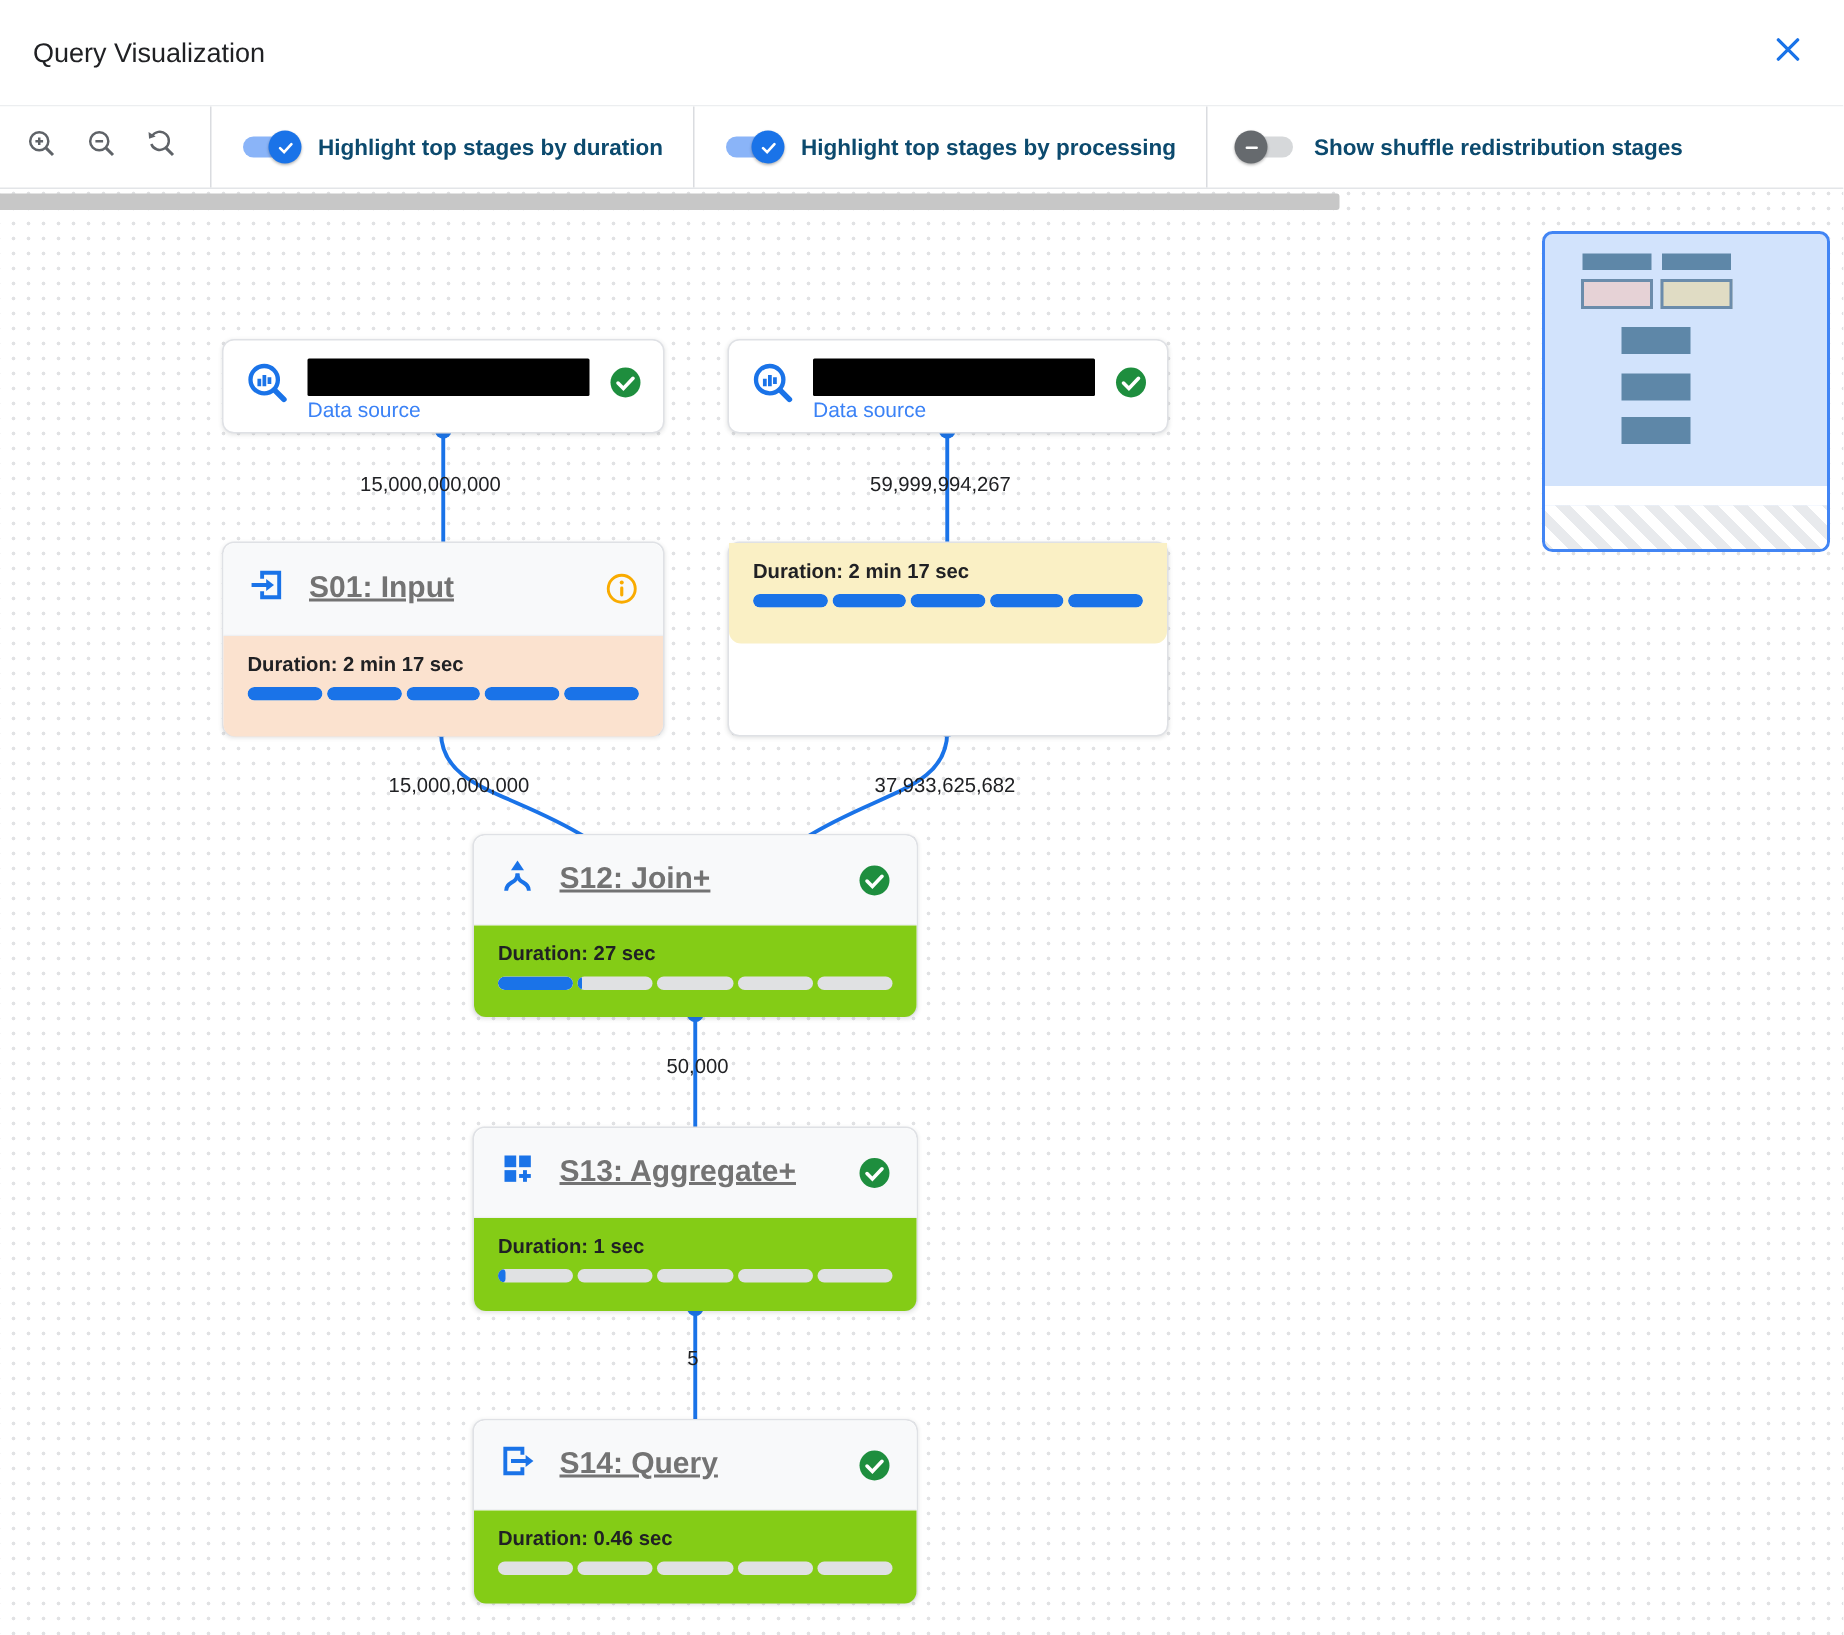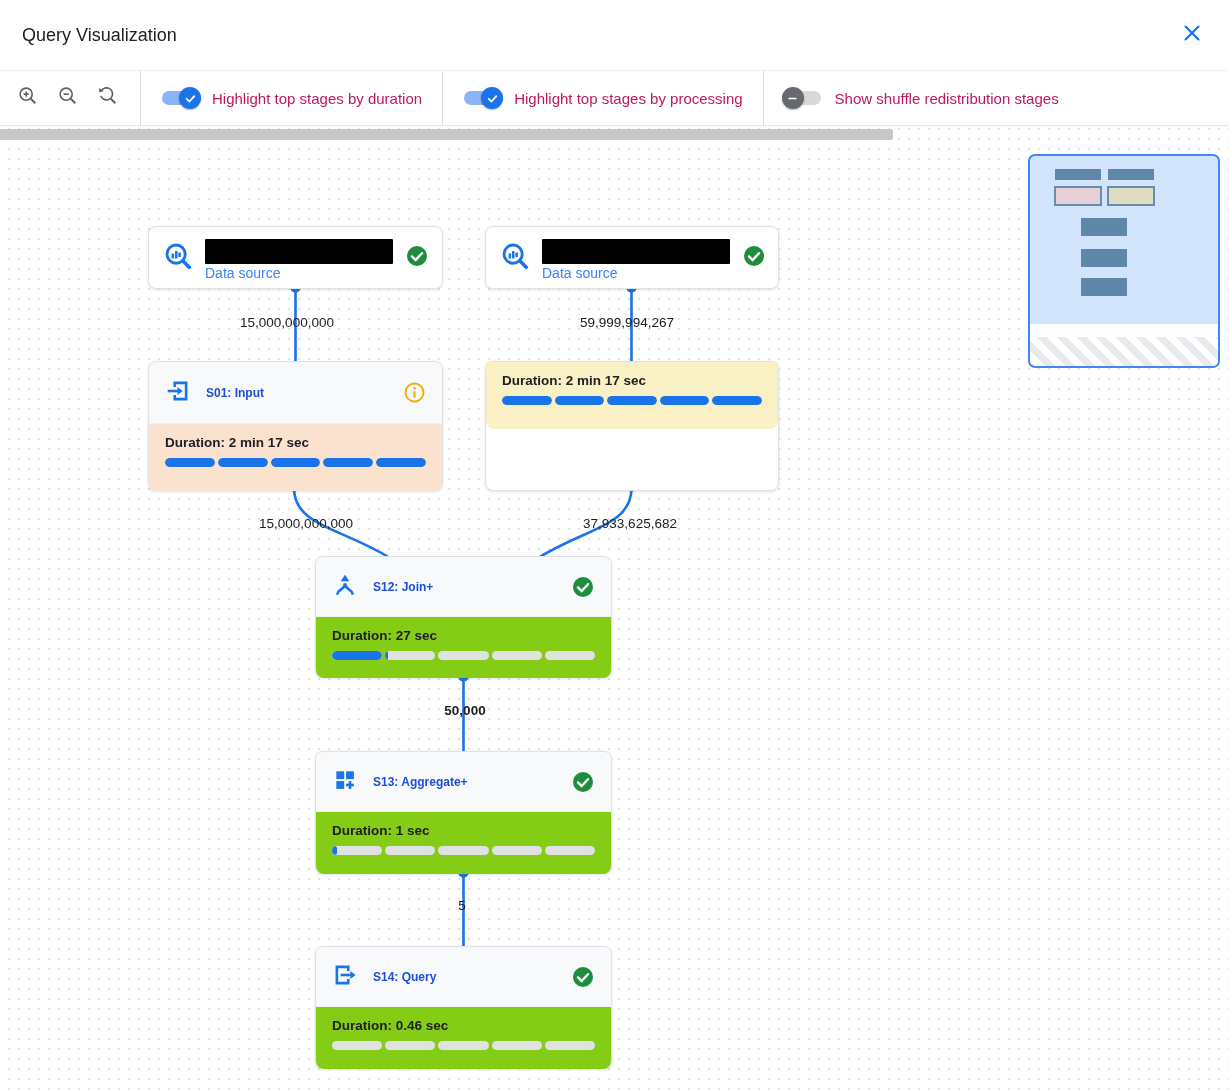--- a/index.html
+++ b/index.html
@@ -23,41 +23,41 @@
   .tgl-group { display:flex; align-items:center; gap:13px; padding:0 20px; }
   .tgl { position:relative; width:38px; height:24px; cursor:pointer; flex:none; }
   .tgl .track { position:absolute; left:1px; top:5px; width:36px; height:14px;
     border-radius:8px; }
   .tgl .thumb { position:absolute; top:1px; width:22px; height:22px;
     border-radius:50%; display:flex; align-items:center; justify-content:center; }
   .tgl.on .track { background:#8ab4f8; }
   .tgl.on .thumb { right:-2px; background:#1a73e8; box-shadow:0 1px 2px rgba(0,0,0,.3); }
   .tgl.off .track { background:#d6d8da; }
   .tgl.off .thumb { left:-2px; background:#666a6e; box-shadow:0 1px 2px rgba(0,0,0,.3); }
-  .tgl-label { font-size:15px; font-weight:normal; color:#be185d; white-space:nowrap;text-align:right; }
+  .tgl-label { font-size:15px; font-weight:bold; color:#0c4a6e; white-space:nowrap;text-align:right; }
 
   
   .canvas { position:relative; width:1229px; height:980px; background:#fff;
     background-image:radial-gradient(circle, #e1e2e4 1.2px, transparent 1.4px);
     background-size:10px 10px; background-position:4px 18px; overflow:hidden; }
   .hscroll { position:absolute; left:0; top:3px; width:893px; height:11px;
     background:#c7c7c7; border-radius:0 2px 2px 0; cursor:pointer; }
   .edges { position:absolute; left:0; top:0; pointer-events:none; }
 
   
   .card { position:absolute; background:#fff; border:1px solid #dfe1e5;
     border-radius:8px; box-shadow:0 1px 3px rgba(60,64,67,.15); cursor:pointer; }
   .src-card { height:63px; display:flex; align-items:center; padding:0 14px; gap:12px; }
   .src-txt { flex:1; display:flex; flex-direction:column; padding-top:4px; }
   .redacted { height:25px; background:#000; border-radius:1px; width:188px; }
   .src-label { font-size:14px; color:#3b82f6; margin-top:1px; }
   .stage-hdr { height:60px; display:flex; align-items:center; gap:15px;
     padding:0 16px; background:#f8f9fa; border-radius:8px 8px 0 0;
     border-bottom:1px solid #eef0f2; }
-  .stage-title { font-size:12px; font-weight:bold; color:#1d4ed8; }
+  .stage-title { font-size:20px; font-weight:bold; color:#737373;text-decoration:underline; }
   .status { margin-left:auto; display:flex; }
   .stage-body { padding:11px 16px 0; border-radius:0 0 8px 8px; }
   .hl-duration { background:#fbe2cf; }
   .hl-processing { background:#faf0c5; }
   .hl-none { background:#84cc16; }
   .dur-label { font-size:13.5px; font-weight:bold; color:#202124; margin-bottom:8px; }
   .pbar { display:flex; gap:3px; }
   .seg { flex:1; height:9px; background:#e0e1e3; border-radius:5px; overflow:hidden; }
   .seg .fill { display:block; height:100%; width:0; background:#1a73e8; border-radius:5px; }
 
@@ -404,21 +404,21 @@
             <span class="fill" style="width: 0%;"></span>
           </span>
       </div>
     </div>
   </div>
 
   <div class="edge-label" style="left:287px;top:189px;">15,000,000,000</div>
   <div class="edge-label" style="left:627px;top:189px;">59,999,994,267</div>
   <div class="edge-label" style="left:306px;top:390px;">15,000,000,000</div>
   <div class="edge-label" style="left:630px;top:390px;">37,933,625,682</div>
-  <div class="edge-label" style="left:465px;top:577px;font-weight:bold;">50,000</div>
+  <div class="edge-label" style="left:465px;top:577px;">50,000</div>
   <div class="edge-label" style="left:462px;top:772px;">5</div>
 
   <div class="minimap">
     <div class="mm-bar" style="left:25px;top:13px;width:46px;height:11px;"></div>
     <div class="mm-bar" style="left:78px;top:13px;width:46px;height:11px;"></div>
     <div class="mm-box" style="left:24px;top:30px;width:48px;height:20px;background:#e6d2d6;"></div>
     <div class="mm-box" style="left:77px;top:30px;width:48px;height:20px;background:#e0dcc4;"></div>
     <div class="mm-bar" style="left:51px;top:62px;width:46px;height:18px;"></div>
     <div class="mm-bar" style="left:51px;top:93px;width:46px;height:18px;"></div>
     <div class="mm-bar" style="left:51px;top:122px;width:46px;height:18px;"></div>

